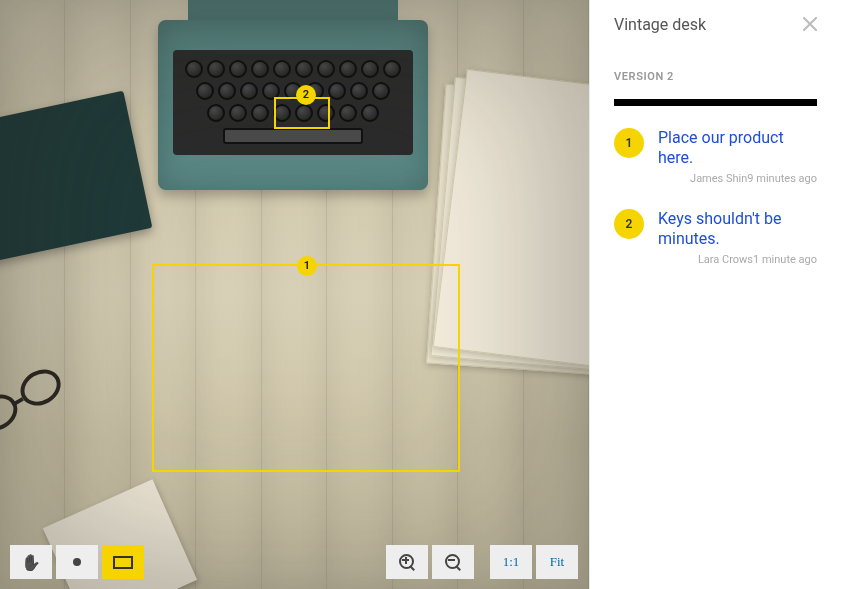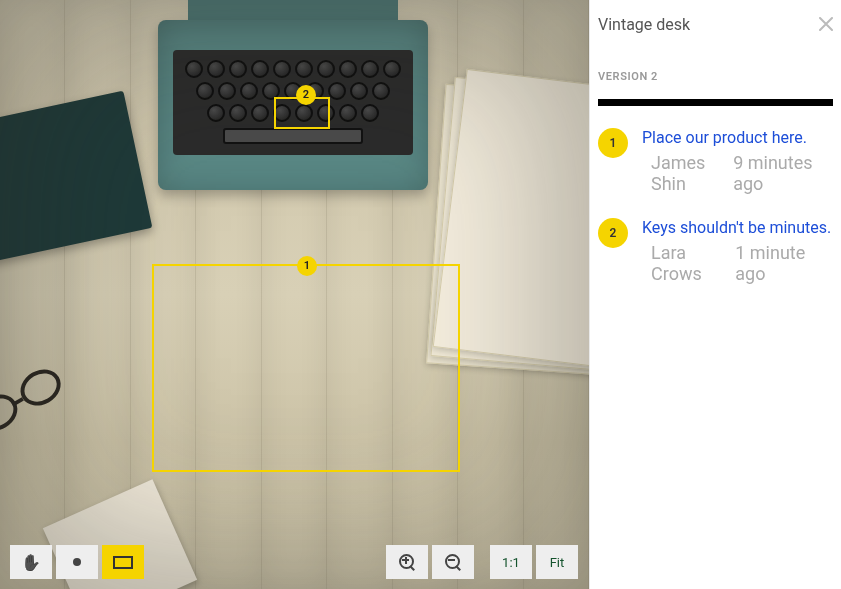--- a/index.html
+++ b/index.html
@@ -48,50 +48,50 @@
   .annot-rect { position:absolute; border:2px solid #f5d400; pointer-events:none; }
   .r1 { left:152px; top:264px; width:308px; height:208px; }
   .r2 { left:274px; top:97px;  width:56px;  height:32px;  }
   .badge { position:absolute; width:20px; height:20px; border-radius:50%; background:#f5d400; color:#222; font-size:11px; font-weight:600; line-height:20px; text-align:center; pointer-events:auto; cursor:pointer; }
   .b1 { left:297px; top:256px; }
   .b2 { left:296px; top:85px;  }
 
   
   .tool-left { position:absolute; left:10px; bottom:10px; display:flex; gap:0; }
   .tool-right{ position:absolute; right:10px; bottom:10px; display:flex; gap:0; align-items:center; }
-  .tbtn { width:42px; height:34px; background:#eeeeee; display:flex; align-items:center; justify-content:center; cursor:pointer; font-size:13px; color:#14532d; margin-right:4px; user-select:none; }
+  .tbtn { width:42px; height:34px; background:#eeeeee; display:flex; align-items:center; justify-content:center; cursor:pointer; font-size:13px; color:#0369a1; margin-right:4px; user-select:none;font-family:Liberation Serif, serif; }
   .tbtn:last-child { margin-right:1px; }
   .tbtn.active { background:#f5d400; }
   .tgap { width:12px; }
   .icon-hand::before { content:"✋"; font-size:16px; filter:grayscale(1) brightness(.4); }
   .icon-dot { width:8px; height:8px; border-radius:50%; background:#444; }
   .icon-rect { width:20px; height:13px; border:2px solid #333; }
   .icon-zoomin, .icon-zoomout { position:relative; width:16px; height:16px; }
   .icon-zoomin::before, .icon-zoomout::before {
     content:""; position:absolute; left:0; top:0; width:11px; height:11px; border:2px solid #444; border-radius:50%;
   }
   .icon-zoomin::after, .icon-zoomout::after {
     content:""; position:absolute; left:11px; top:11px; width:6px; height:2px; background:#444; transform:rotate(45deg); transform-origin:left center;
   }
   .zplus, .zminus { position:absolute; left:3px; top:5px; width:7px; height:2px; background:#444; }
   .zplus2 { position:absolute; left:5.5px; top:2.5px; width:2px; height:7px; background:#444; }
 
   
-  .sidebar { position:relative; width:252px; height:589px; background:#fff; border-left:1px solid #e9e9e9; padding:0 8px; }
+  .sidebar { position:relative; width:252px; height:589px; background:#fff; border-left:1px solid #e9e9e9; padding:0 24px; }
   .sb-header { display:flex; align-items:center; justify-content:space-between; height:48px; }
   .sb-title { font-size:16px; color:#555; font-weight:400; }
   .close-x { color:#bbb; cursor:pointer; }
   .close-x svg { display:block; }
   .version { font-size:11px; letter-spacing:.6px; color:#999; font-weight:600; padding:22px 0 16px; border-bottom:7px solid #000000; }
   .comments { padding-top:22px; }
   .comment { display:flex; gap:14px; margin-bottom:24px; }
   .cbadge { flex:0 0 30px; width:30px; height:30px; border-radius:50%; background:#f5d400; color:#333; font-size:12px; font-weight:600; display:flex; align-items:center; justify-content:center; }
   .cbody { flex:1; }
   .ctext { font-size:16px; color:#1d4ed8; line-height:1.25; margin-bottom:4px; }
-  .cmeta { display:flex; justify-content:center; font-size:18px; color:#aaa;margin-left:9px; }
+  .cmeta { display:flex; justify-content:flex-end; font-size:11px; color:#aaa;margin-left:9px; }
 </style>
 </head>
 <body>
 
 <div class="app">
 
   <div class="canvas-wrap">
 
     <div class="planks">
       <div class="plank"></div>

